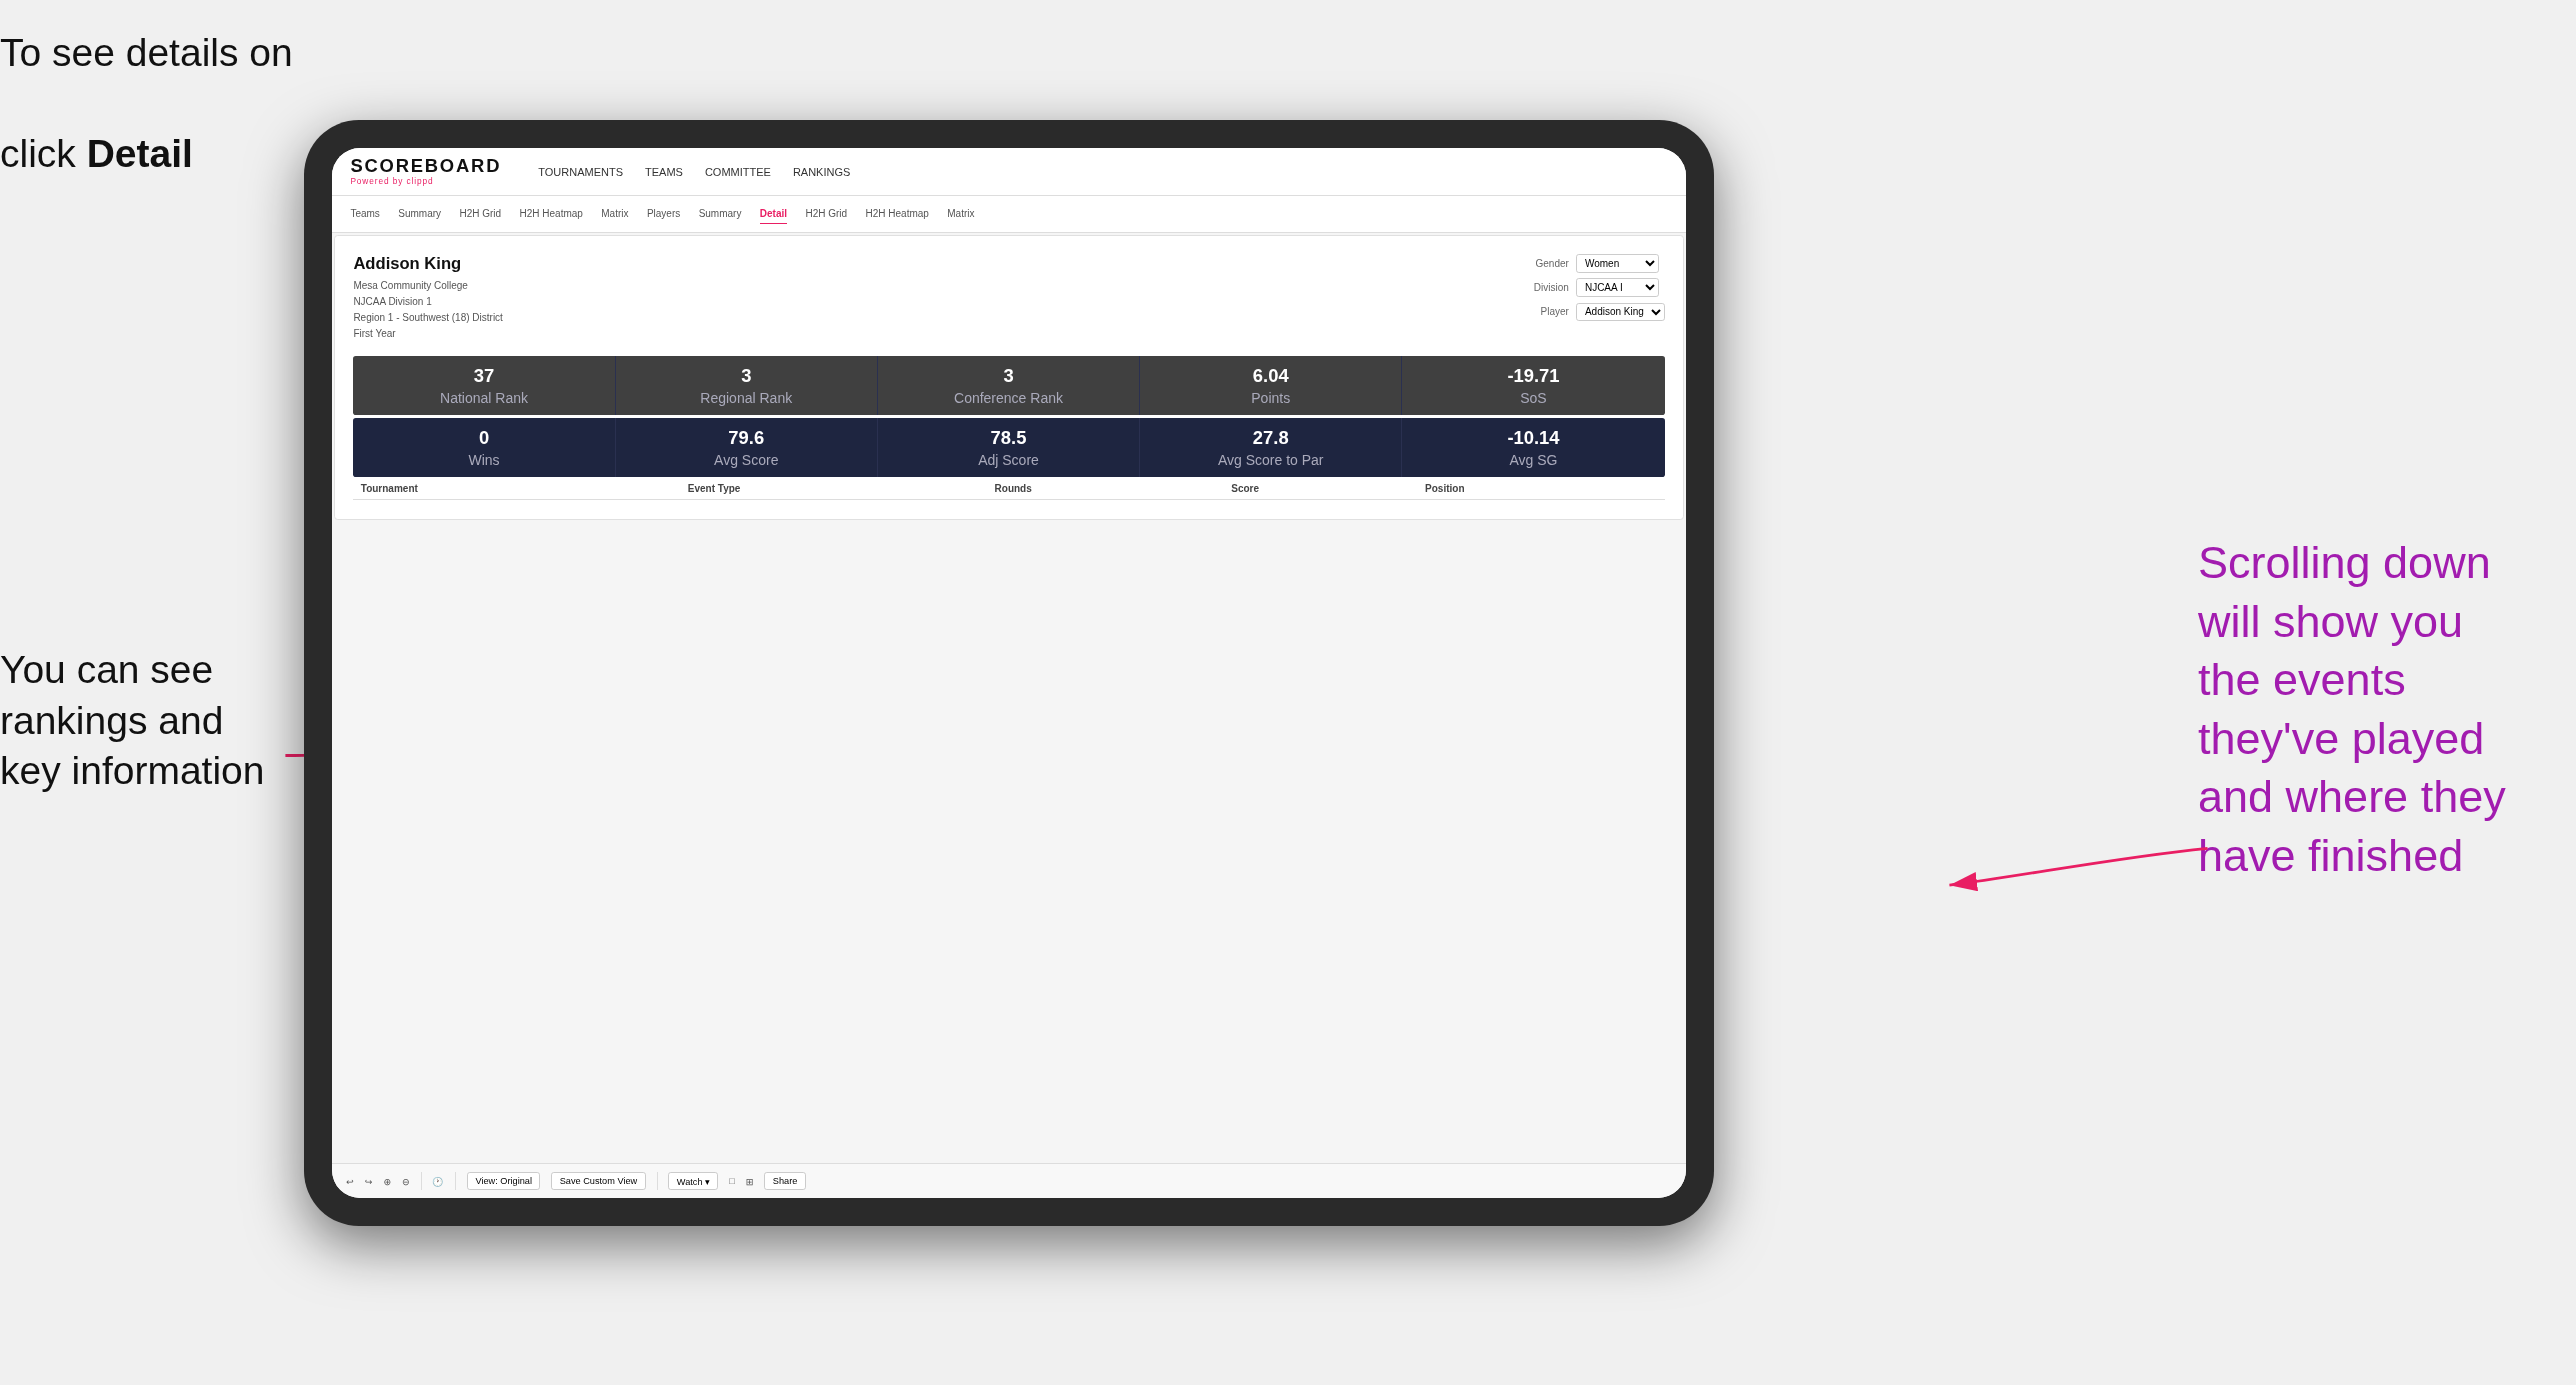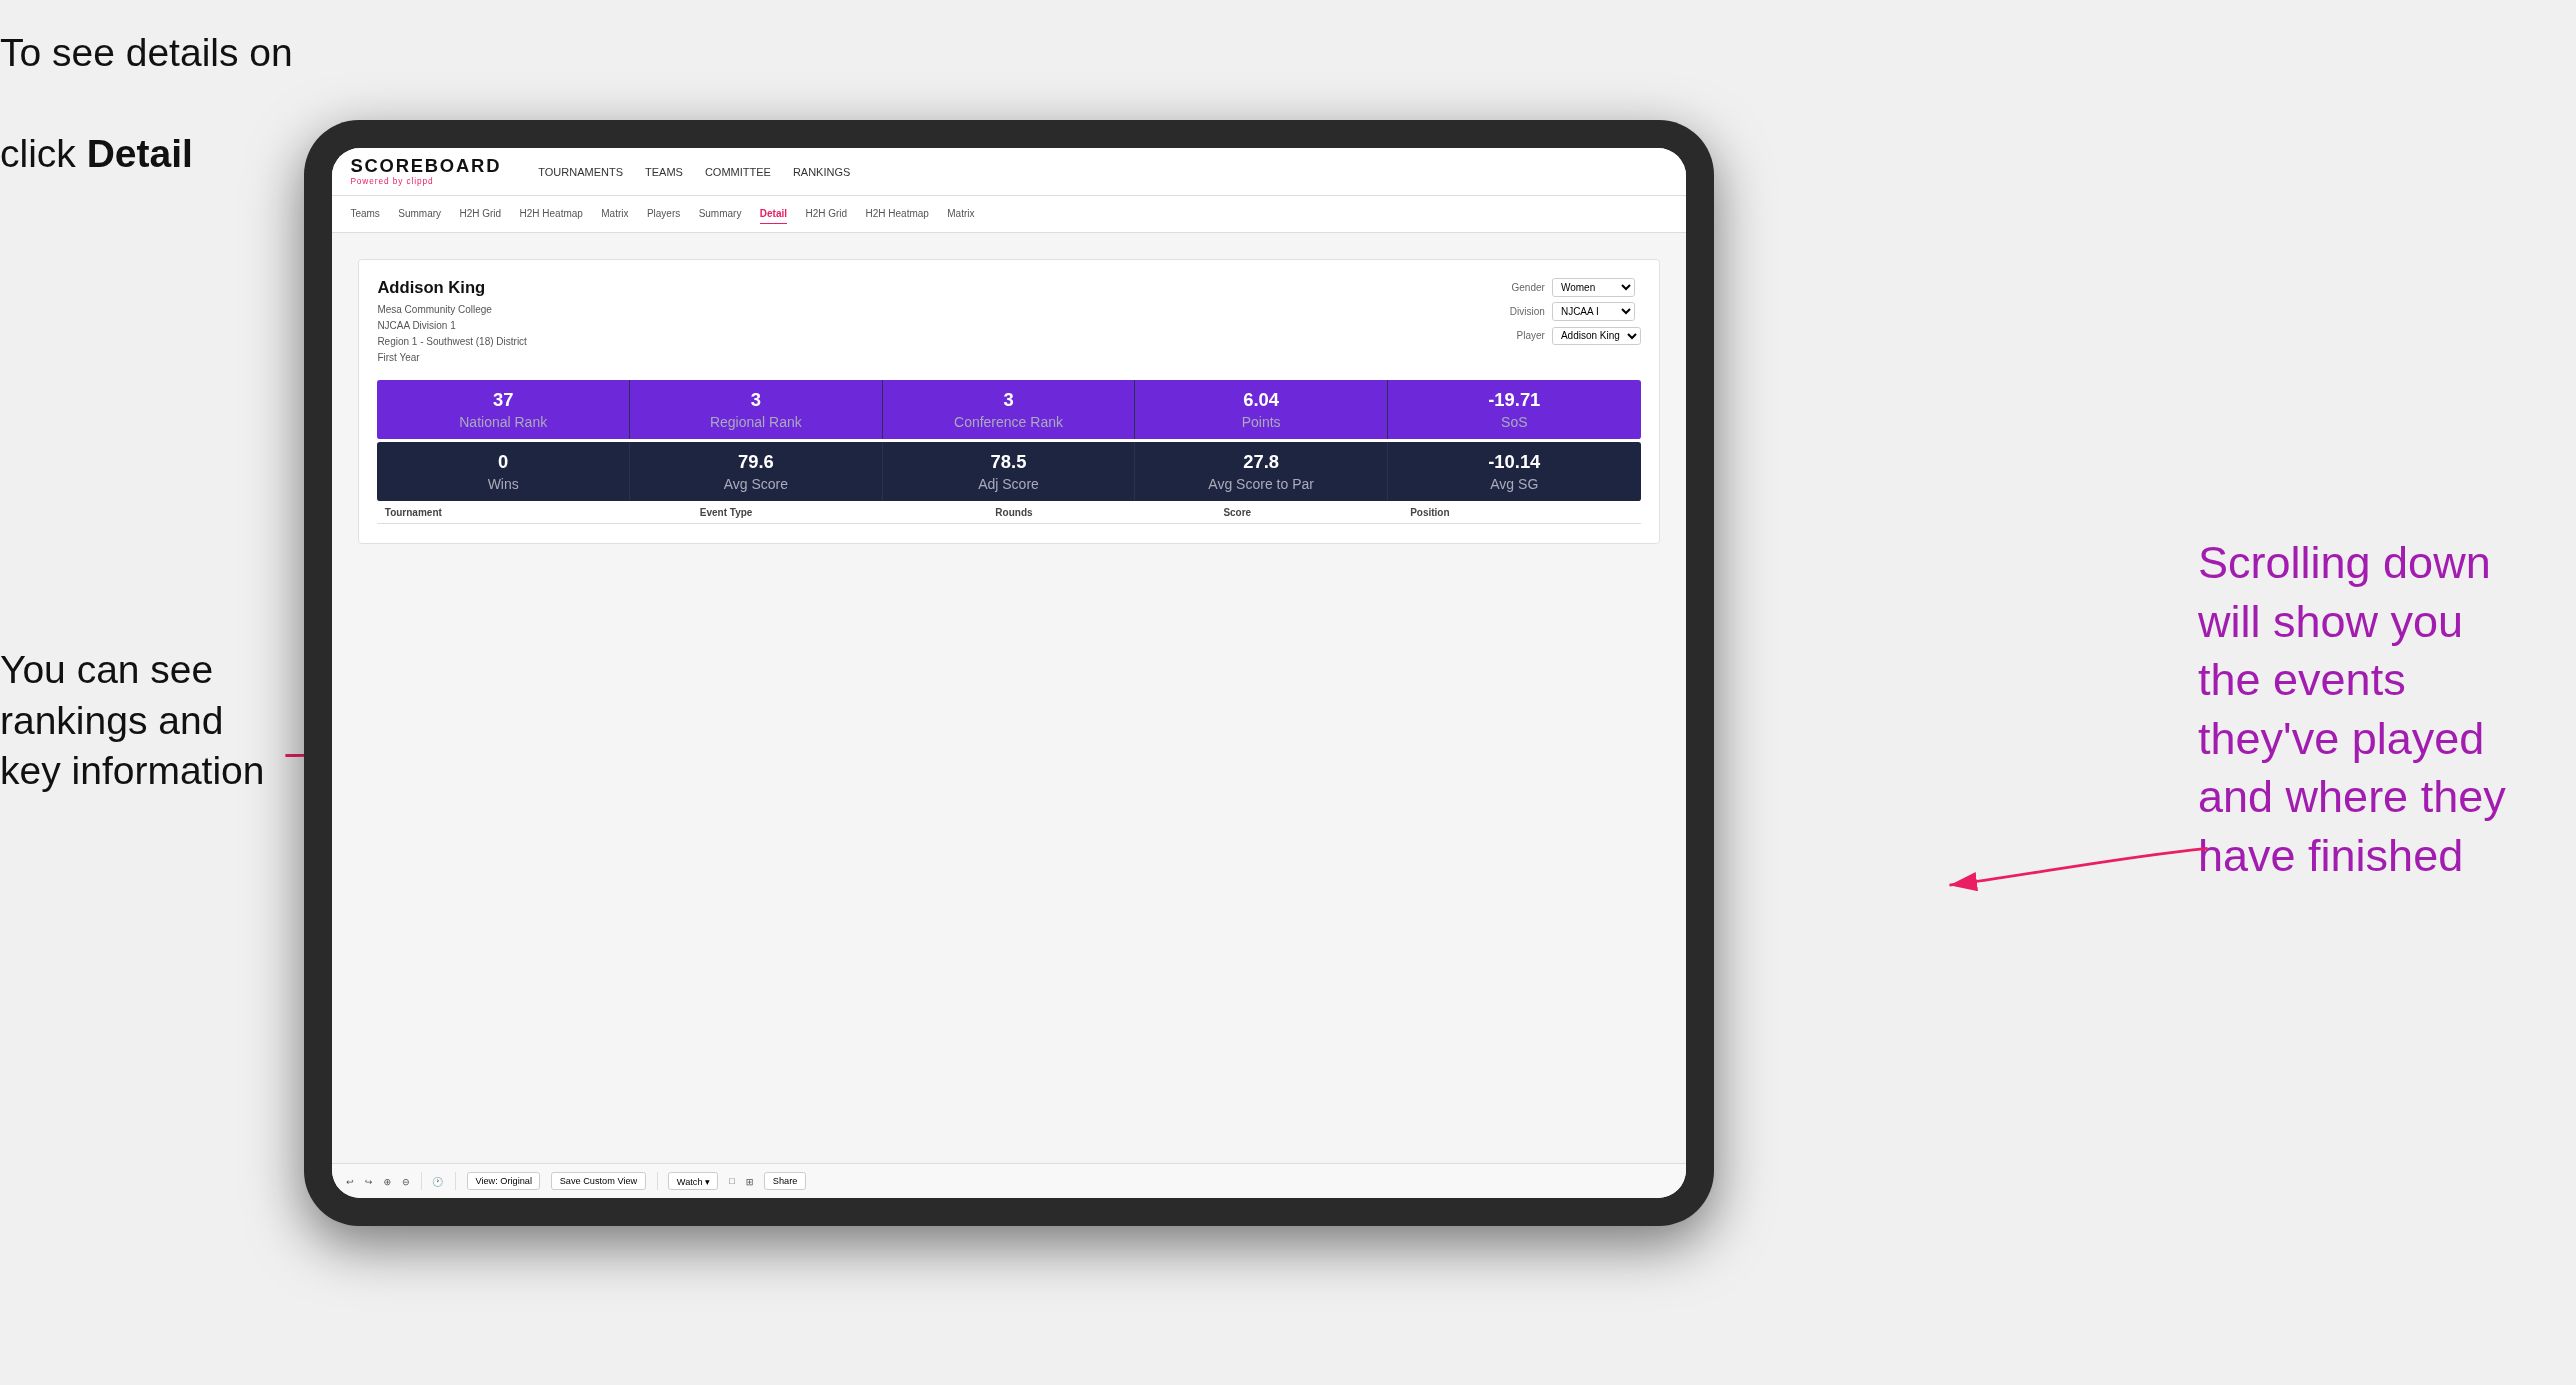--- a/index.html
+++ b/index.html
@@ -141,21 +141,21 @@
       flex: 1;
       background: #f5f5f5;
       display: flex;
       flex-direction: column;
       overflow: hidden;
     }
 
     
     .player-detail {
       background: #fff;
-      margin: 26px;
+      margin: 2px;
       padding: 18.4px;
       border: 0.9px solid #e0e0e0;
       border-radius: 3.7px;
     }
 
     .player-header {
       display: flex;
       justify-content: space-between;
       margin-bottom: 14px;
     }
@@ -194,21 +194,21 @@
       border: 0.9px solid #ccc;
       border-radius: 2.8px;
       background: #fff;
       min-width: 83px;
     }
 
     
     .stats-grid-dark {
       display: grid;
       grid-template-columns: repeat(5, 1fr);
-      background: #6d28d9;
+      background: #404040;
       margin-bottom: 2.8px;
       border-radius: 2.8px;
       overflow: hidden;
     }
     .stat-cell-dark {
       padding: 9.2px 7.4px;
       text-align: center;
       border-right: 0.9px solid #2a3050;
     }
     .stat-cell-dark:last-child {

